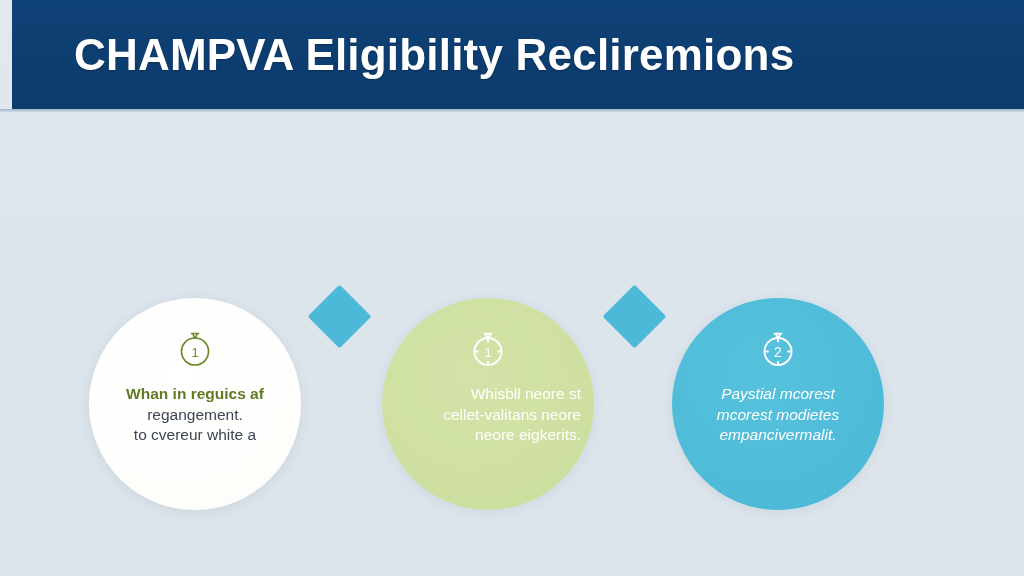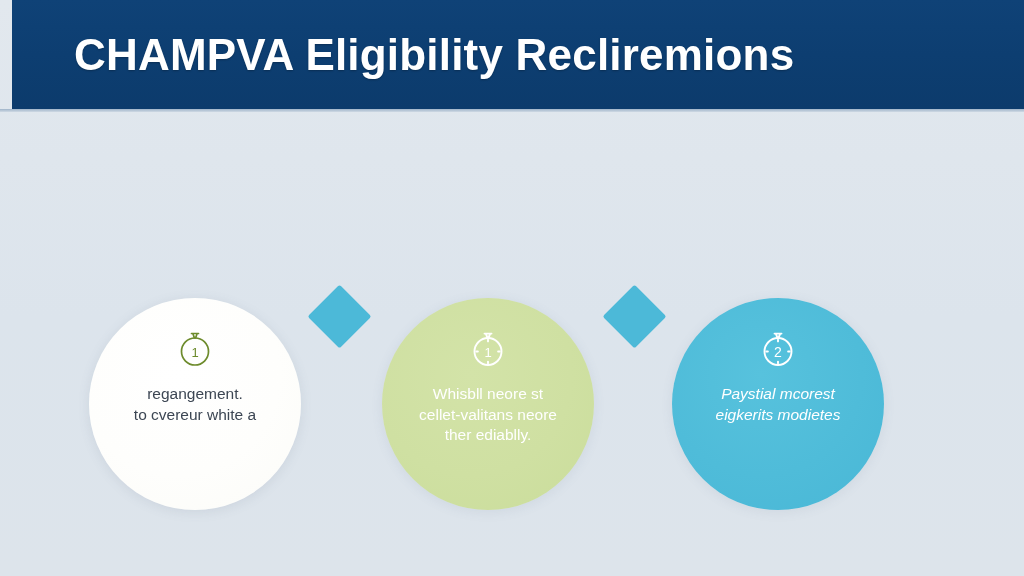--- a/index.html
+++ b/index.html
@@ -108,21 +108,21 @@
     font-weight: bold;
     display: block;
   }
   .line-body {
     display: block;
   }
 
   .c1 .line-head { color: #5f7a22; }
   .c1 .line-body { color: #3c4653; font-weight: normal; }
 
-  .c2 .line-head, .c2 .line-body { color: #ffffff; font-weight: normal; }
+  .c2 .line-head, .c2 .line-body { color: #ffffff; font-weight: normal; text-align: right; }
   .c3 .line-head, .c3 .line-body { color: #ffffff; font-weight: normal; font-style: italic; }
 
   
   .diamond {
     position: absolute;
     top: 185px;
     width: 45px;
     height: 45px;
     background: #4cb9d8;
     transform: rotate(45deg);
@@ -149,20 +149,21 @@
           <g fill="none" stroke="#6d8b2c" stroke-width="1.7" stroke-linecap="round">
             <circle cx="23" cy="25.5" r="13.5"></circle>
             <path d="M19.5 7.5 h7"></path>
             <path d="M21 7.8 l1.2 3.6 M25 7.8 l-1.2 3.6"></path>
             <path d="M23 11.4 v0.6"></path>
           </g>
           <text x="23" y="30.5" text-anchor="middle" font-family="'Liberation Sans', sans-serif" font-size="13" fill="#6d8b2c">1</text>
         </svg>
       </span>
       <div class="circle-text">
+        <span class="line-head">Whan in reguics af</span>
         <span class="line-body">regangement.</span>
         <span class="line-body">to cvereur white a</span>
       </div>
     </div>
 
     <div class="diamond d1"></div>
 
     <div class="circle c2">
       <span class="icon-wrap">
         <svg viewBox="0 0 46 46">
@@ -172,39 +173,40 @@
             <path d="M21 7.9 l1.2 3.5 M25 7.9 l-1.2 3.5"></path>
             <path d="M23 11.3 v0.7"></path>
             <path d="M23 13.8 v1.6 M23 35.6 v1.6 M11.3 25.5 h1.6 M33.1 25.5 h1.6"></path>
           </g>
           <text x="23" y="30.5" text-anchor="middle" font-family="'Liberation Sans', sans-serif" font-size="13" fill="#ffffff">1</text>
         </svg>
       </span>
       <div class="circle-text">
         <span class="line-head">Whisbll neore st</span>
         <span class="line-body">cellet-valitans neore</span>
-        <span class="line-body">ther ediablly.</span>
+        <span class="line-body">neore eigkerits.</span>
       </div>
     </div>
 
     <div class="diamond d2"></div>
 
     <div class="circle c3">
       <span class="icon-wrap">
         <svg viewBox="0 0 46 46">
           <g fill="none" stroke="#ffffff" stroke-width="1.9" stroke-linecap="round">
             <circle cx="23" cy="25.5" r="13.5"></circle>
             <path d="M19.5 7.6 h7"></path>
             <path d="M21 7.9 l1.2 3.5 M25 7.9 l-1.2 3.5"></path>
             <path d="M23 11.3 v0.7"></path>
             <path d="M23 13.8 v1.6 M23 35.6 v1.6 M11.3 25.5 h1.6 M33.1 25.5 h1.6"></path>
           </g>
           <text x="23" y="30.8" text-anchor="middle" font-family="'Liberation Sans', sans-serif" font-size="14" fill="#ffffff">2</text>
         </svg>
       </span>
       <div class="circle-text">
         <span class="line-head">Paystial mcorest</span>
-        <span class="line-body">eigkerits modietes</span>
+        <span class="line-body">mcorest modietes</span>
+        <span class="line-body">empancivermalit.</span>
       </div>
     </div>
 
   </div>
 </div>
 
 </body></html>

